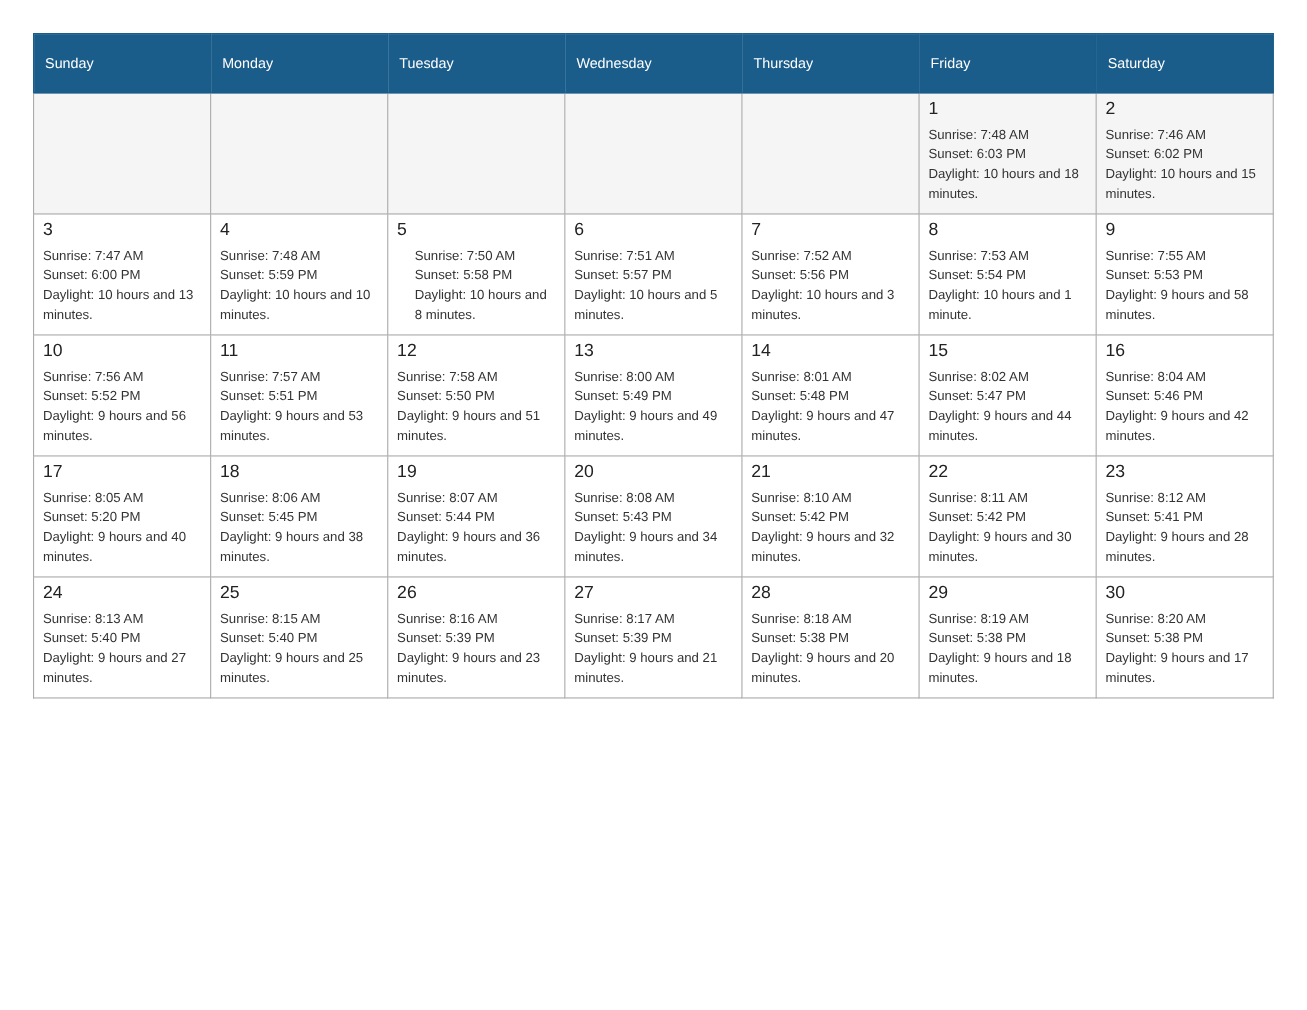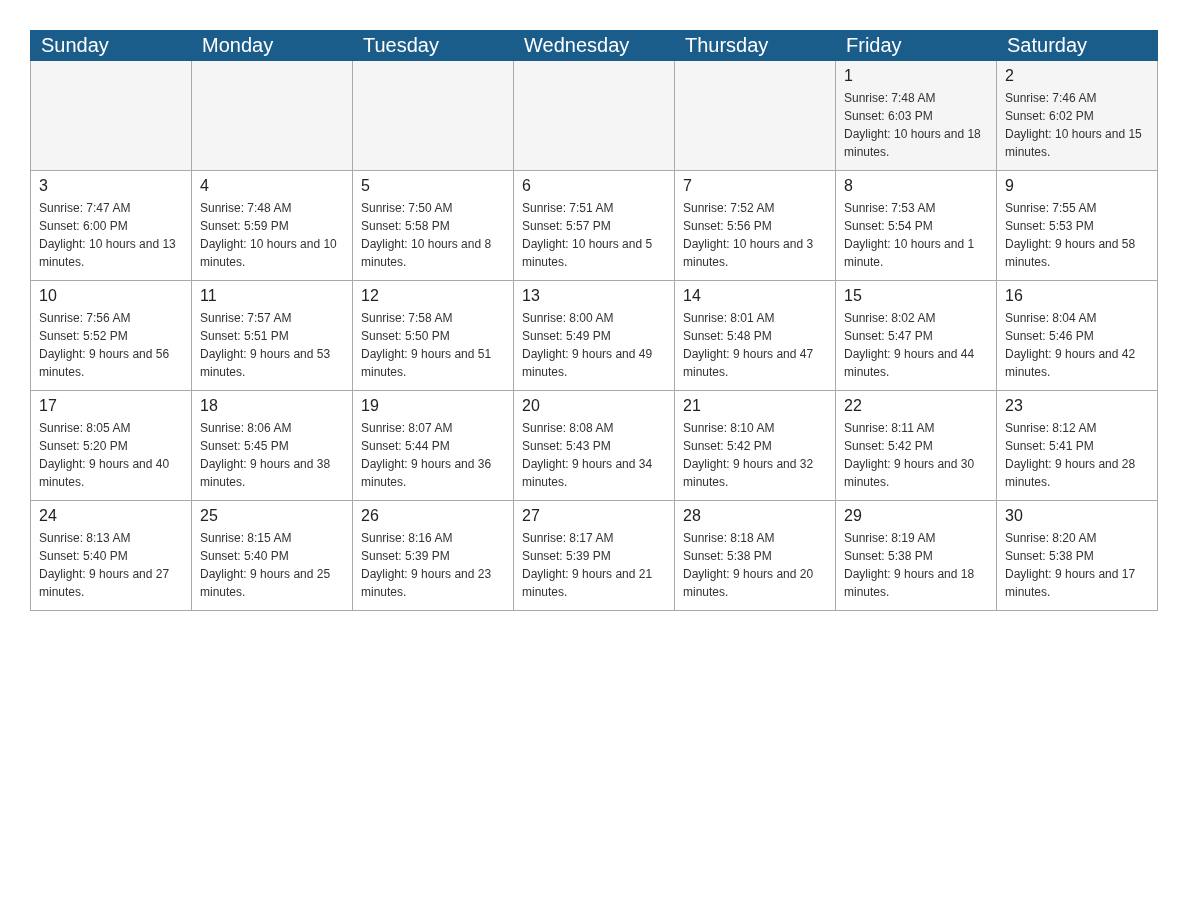--- a/index.html
+++ b/index.html
@@ -41,23 +41,23 @@
       margin-top: 4px;
     }
     .calendar {
       width: 100%;
       border-collapse: collapse;
       margin-top: 10px;
     }
     .calendar thead tr th {
       background-color: #1a5c8a;
       color: #fff;
-      padding: 3px 10px;
+      padding: 19px 10px;
       text-align: left;
-      font-size: 20px;
+      font-size: 13px;
       font-weight: normal;
       border: 1px solid #1a5c8a;
     }
     .calendar tbody tr td {
       border: 1px solid #aaa;
       vertical-align: top;
       padding: 6px 8px;
       width: 14.28%;
       height: 110px;
     }
@@ -137,21 +137,21 @@
 Daylight: 10 hours and 13 minutes.</div>
         </td>
         <td>
           <span class="day-number">4</span>
           <div class="day-info" style="white-space: pre-line;">Sunrise: 7:48 AM
 Sunset: 5:59 PM
 Daylight: 10 hours and 10 minutes.</div>
         </td>
         <td>
           <span class="day-number">5</span>
-          <div class="day-info" style="white-space: pre-line;">Sunrise: 7:50 AM
+          <div class="day-info" style="white-space: pre-line; margin-left: 16px;">Sunrise: 7:50 AM
 Sunset: 5:58 PM
 Daylight: 10 hours and 8 minutes.</div>
         </td>
         <td>
           <span class="day-number">6</span>
           <div class="day-info" style="white-space: pre-line;">Sunrise: 7:51 AM
 Sunset: 5:57 PM
 Daylight: 10 hours and 5 minutes.</div>
         </td>
         <td>

